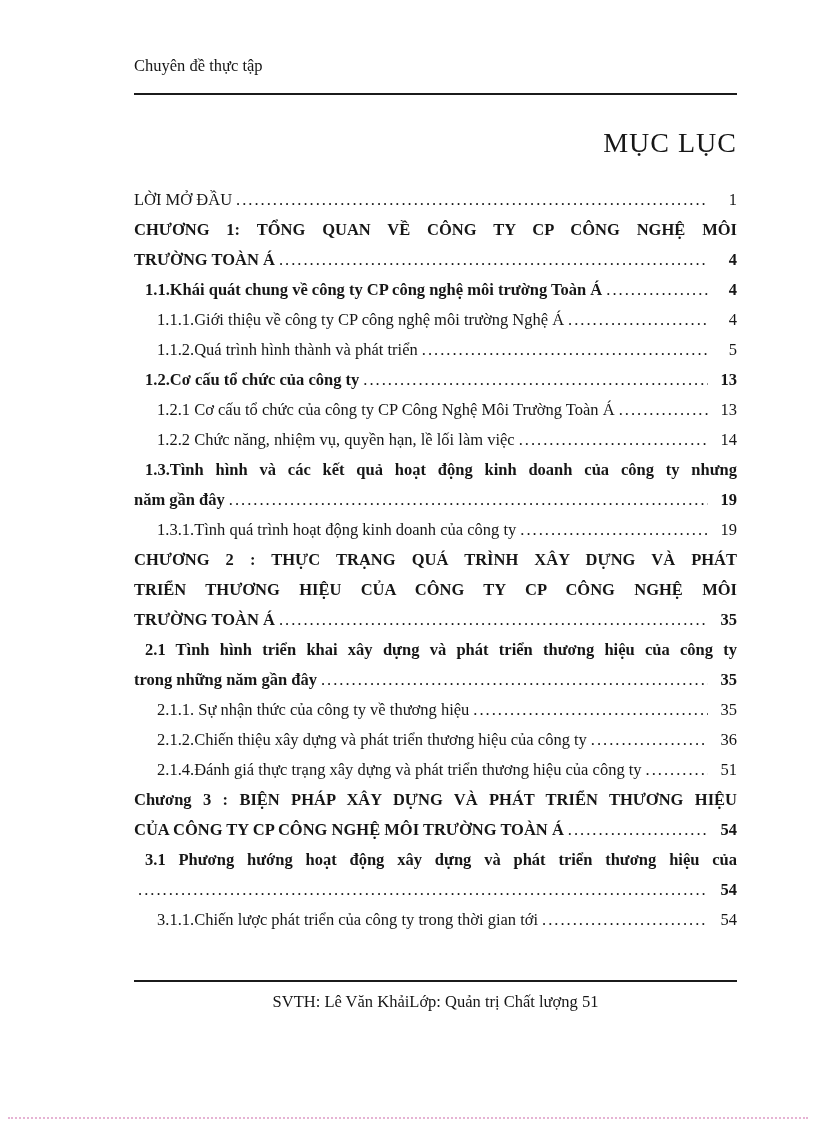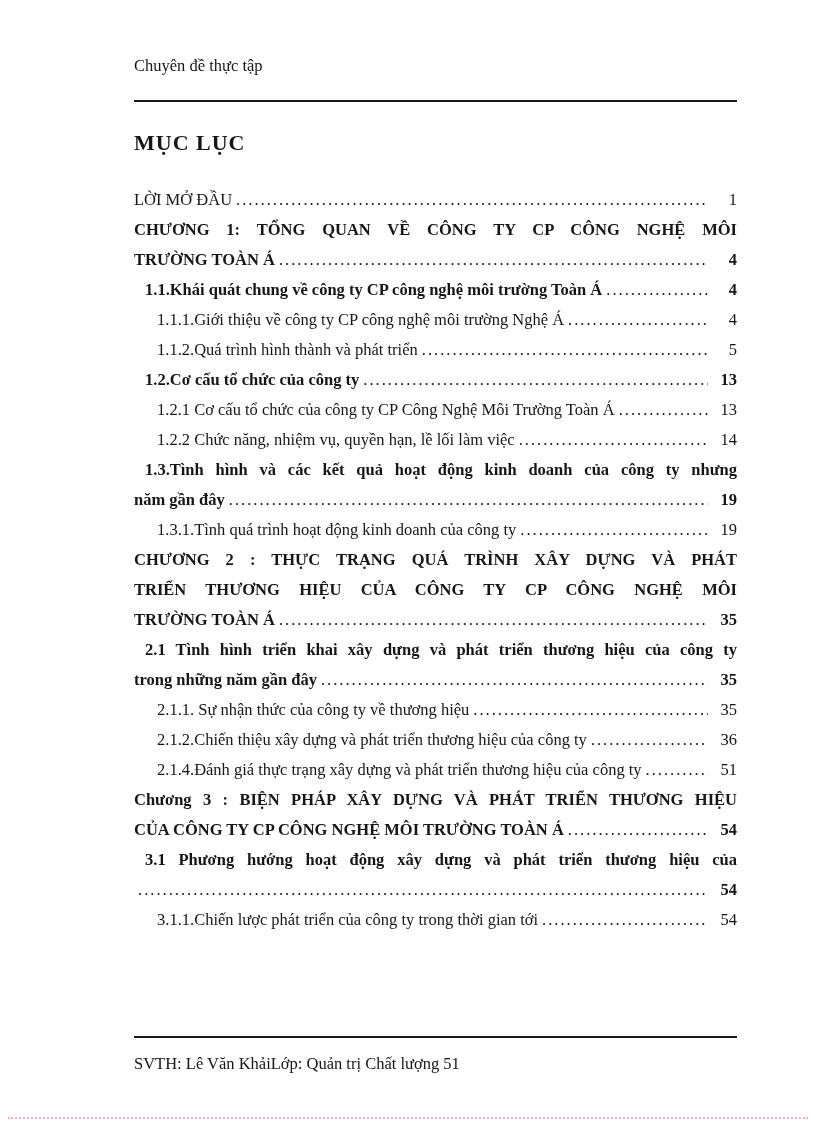--- a/index.html
+++ b/index.html
@@ -12,29 +12,29 @@
     overflow: hidden;
   }
   .content-col { position: absolute; left: 134px; width: 603px; }
 
   
   .page-header {
     top: 56px;
     display: flex; justify-content: space-between; align-items: baseline;
     font-size: 16.5px;
     border-bottom: 2px solid #1b1b1b;
-    padding-bottom: 24px;
+    padding-bottom: 17px;
   }
 
   
   .page-title {
     top: 128px;
-    text-align: left;
-    font-weight: bold;
-    font-size: 22px;
+    text-align: right;
+    font-weight: normal;
+    font-size: 28px;
     letter-spacing: 1px;
     line-height: 30px;
   }
 
   
   .toc { top: 185px; font-size: 16.5px; }
   .toc-entry { margin: 0; }
   .toc-line { line-height: 30px; }
   .indent-0 { margin-left: 0; }
   .indent-1 { margin-left: 11px; }
@@ -50,24 +50,24 @@
     margin: 0 3px 0 4px;
     font-weight: normal;
   }
   .leader::after {
     content: "..........................................................................................................................................................................................................";
   }
   .pg { flex: 0 0 auto; min-width: 26px; text-align: right; }
 
   
   .page-footer {
-    top: 1036px;
+    top: 980px;
     border-top: 2px solid #1b1b1b;
-    padding-top: 16px;
-    display: flex; justify-content: flex-start; align-items: baseline;
+    padding-top: 10px;
+    display: flex; justify-content: center; align-items: baseline;
     font-size: 16.5px;
   }
 
   
   .page-break-marker {
     position: absolute; left: 8px; right: 8px; bottom: 4px;
     border-top: 2px dotted #e6b3d4;
     height: 0;
   }
 </style>

